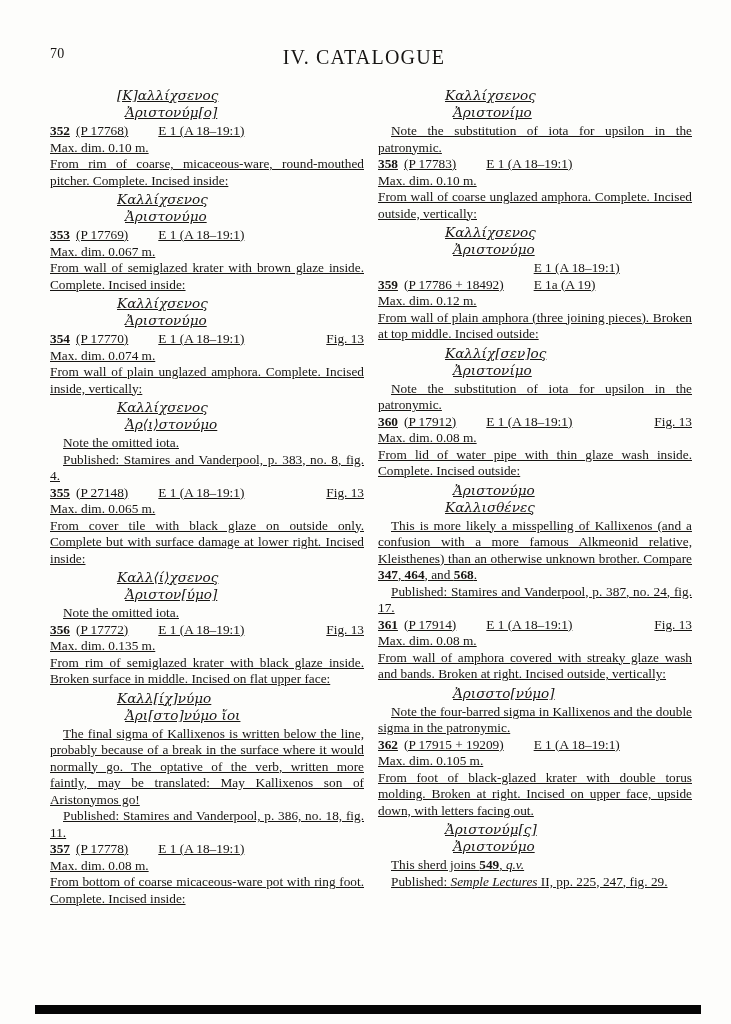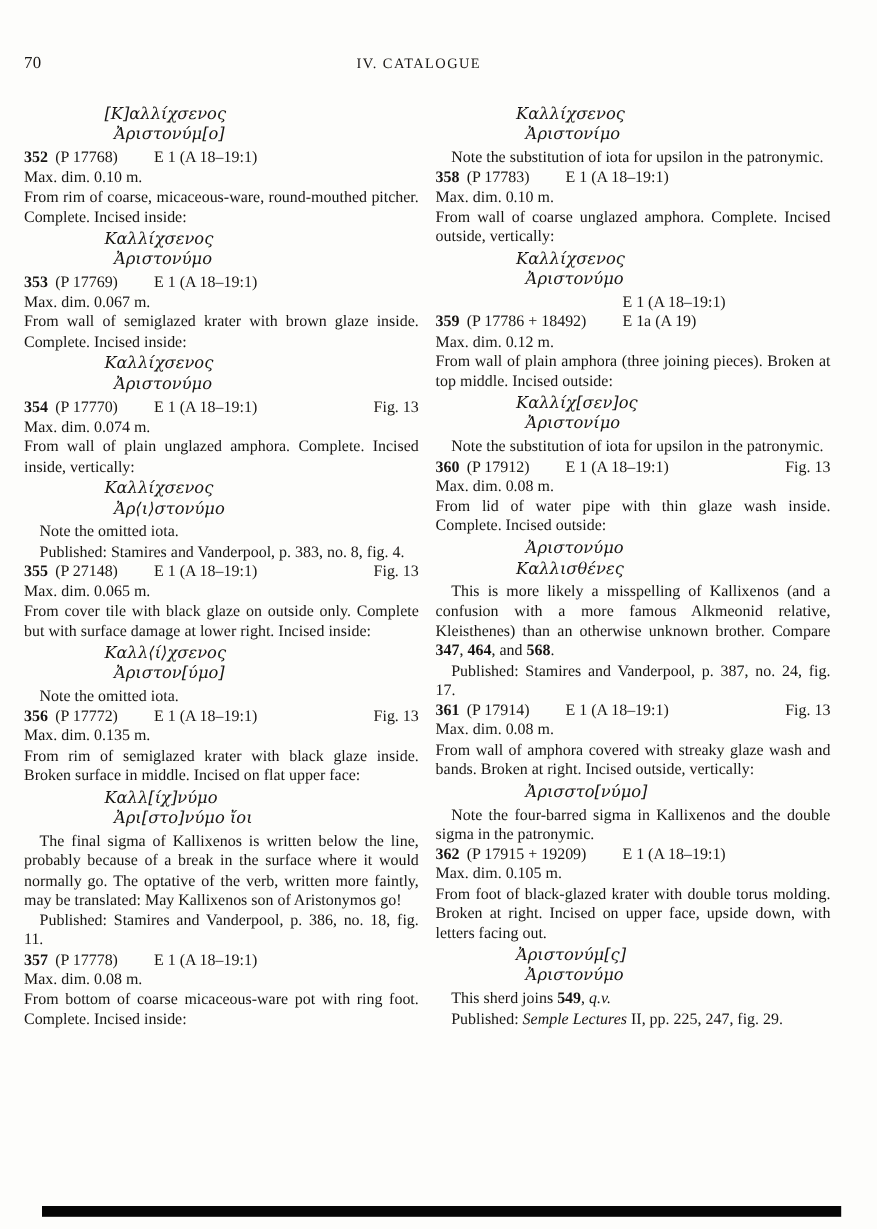--- a/index.html
+++ b/index.html
@@ -7,27 +7,28 @@
     width:731px;height:1024px;
     background:#fdfdfb;
     color:#171513;
     font-family:"Liberation Serif","DejaVu Serif",serif;
     overflow:hidden;
   }
   .page{
     position:relative;
     box-sizing:border-box;
     width:731px;height:1024px;
-    padding:46px 39px 0 20px;
+    padding:46px 39px 0 50px;
+    text-decoration:underline;
   }
   .page-head{position:relative;height:18px;margin-bottom:21px;}
   .page-number{position:absolute;left:0;top:0;font-size:14px;letter-spacing:.3px;}
   .page-title{
     position:absolute;left:0;right:14px;top:0;
-    text-align:center;font-size:12px;letter-spacing:1.2px;
+    text-align:center;font-size:20px;letter-spacing:1.2px;
   }
   .columns{display:flex;gap:14px;}
   .column{
     flex:1 1 0;
     font-size:13.3px;line-height:16.5px;
     text-align:justify;
   }
   .column p{margin:0;}
   .entry-head{display:flex;align-items:flex-end;margin:9px 0 4px;}
   .entry-num{font-weight:bold;}

